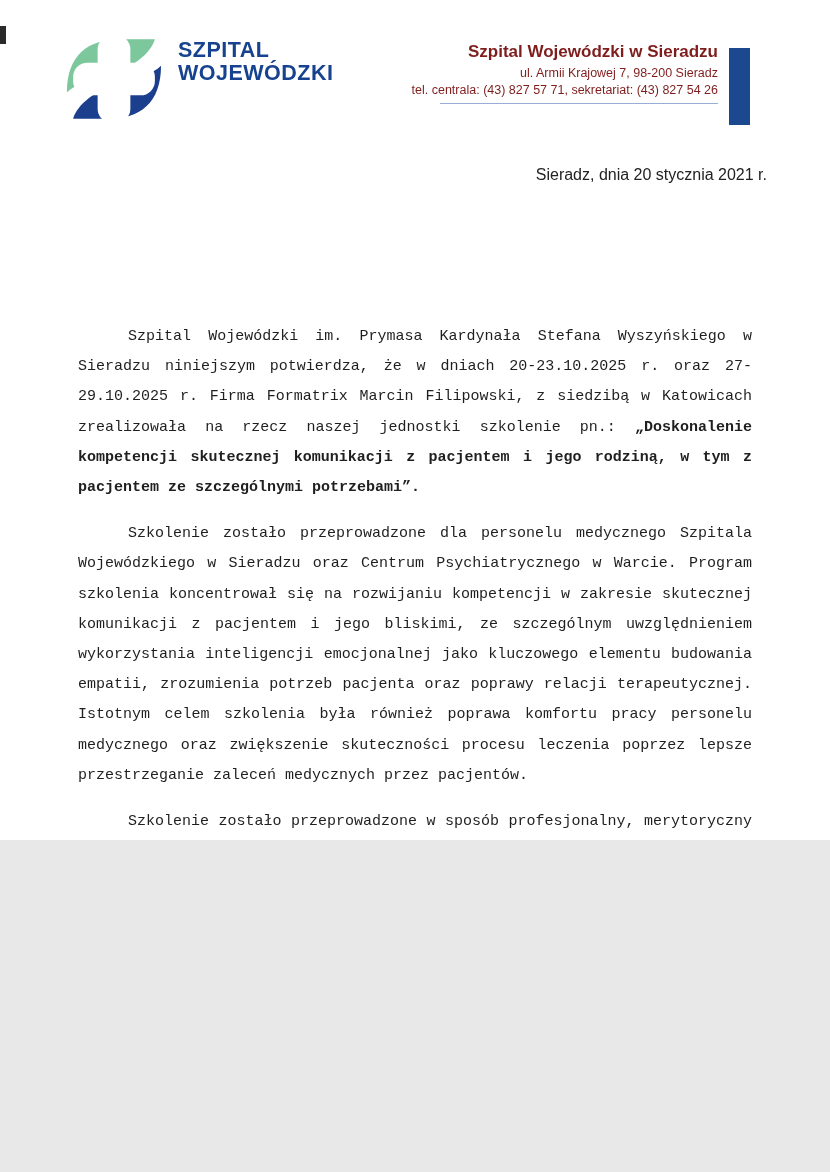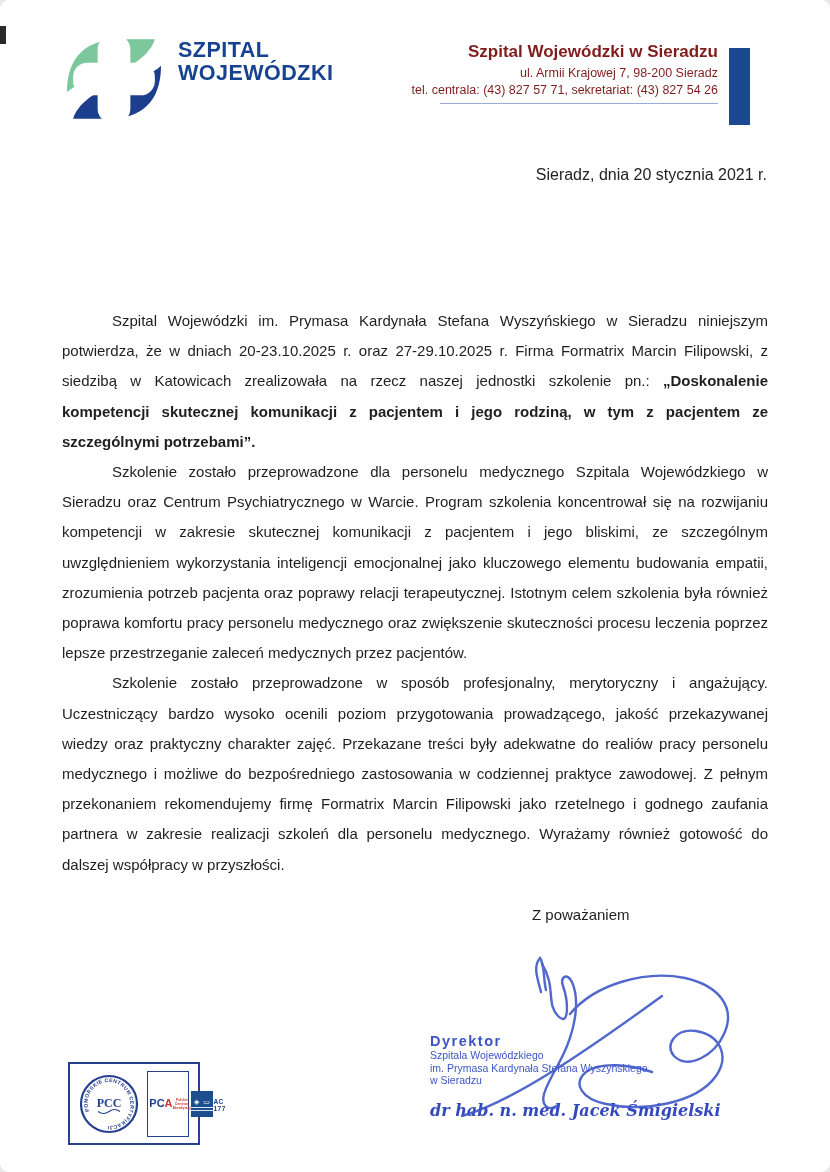--- a/index.html
+++ b/index.html
@@ -1,19 +1,19 @@
 <!DOCTYPE html>
 <html lang="pl"><head>
 <meta charset="utf-8">
 <style>
   html,body{margin:0;padding:0;background:#e8e8e8;}
   .page{
-    position:relative;width:830px;height:1172px;margin:0 auto;
+    position:relative;width:830px;height:840px;margin:0 auto;
     background:#ffffff;overflow:hidden;
-    font-family:"Liberation Sans", sans-serif;color:#1f1f1f;border-radius:9px;
+    font-family:"Liberation Sans", sans-serif;color:#1f1f1f;
   }
   .scan-mark{position:absolute;left:0;top:26px;width:6px;height:18px;background:#2a2a2a;}
 
   
   .logo{position:absolute;left:60px;top:33px;display:flex;align-items:flex-start;}
   .logo-mark{width:108px;height:92px;flex:0 0 auto;}
   .logo-text{margin-left:10px;padding-top:6px;color:#16428f;}
   .logo-title{font-size:21.5px;font-weight:bold;line-height:23px;letter-spacing:.5px;}
   .logo-sub{margin-top:7px;font-size:9.5px;font-weight:bold;line-height:11.5px;letter-spacing:.4px;}
 
@@ -22,21 +22,21 @@
   .contact-line{font-size:12.5px;line-height:16.5px;text-align:right;}
   .contact-rule{width:278px;margin:5px 0 5px auto;border-top:1px solid #98aed4;height:0;}
   .header-bar{position:absolute;right:80px;top:48px;width:21px;height:77px;background:#1c4890;}
 
   
   .date{position:absolute;top:166px;right:63px;font-size:16px;color:#222;}
   .title{position:absolute;top:250px;left:0;width:100%;margin:0;text-align:center;
          font-size:17.5px;font-weight:bold;letter-spacing:.5px;color:#111;}
   .body{position:absolute;top:306px;left:62px;width:706px;
         font-size:15px;line-height:30.2px;text-align:justify;}
-  .body p{margin:0;text-indent:50px;}
+  .body p{margin:16px;text-indent:50px;font-family:Liberation Mono, monospace;}
   .body strong{font-weight:bold;}
   .closing{position:absolute;top:906px;left:532px;font-size:15px;}
 
   
   .stamp{position:absolute;top:1033px;left:430px;width:300px;text-align:left;color:#3c55c5;}
   .stamp-role{font-size:14.5px;font-weight:bold;letter-spacing:1.5px;}
   .stamp-org{font-size:10.5px;line-height:12.5px;}
   .stamp-name{margin-top:14px;font-family:"DejaVu Serif", serif;
               font-style:italic;font-weight:bold;font-size:16px;white-space:nowrap;color:#3349bd;}
   .signature{position:absolute;left:420px;top:952px;width:340px;height:180px;pointer-events:none;}

